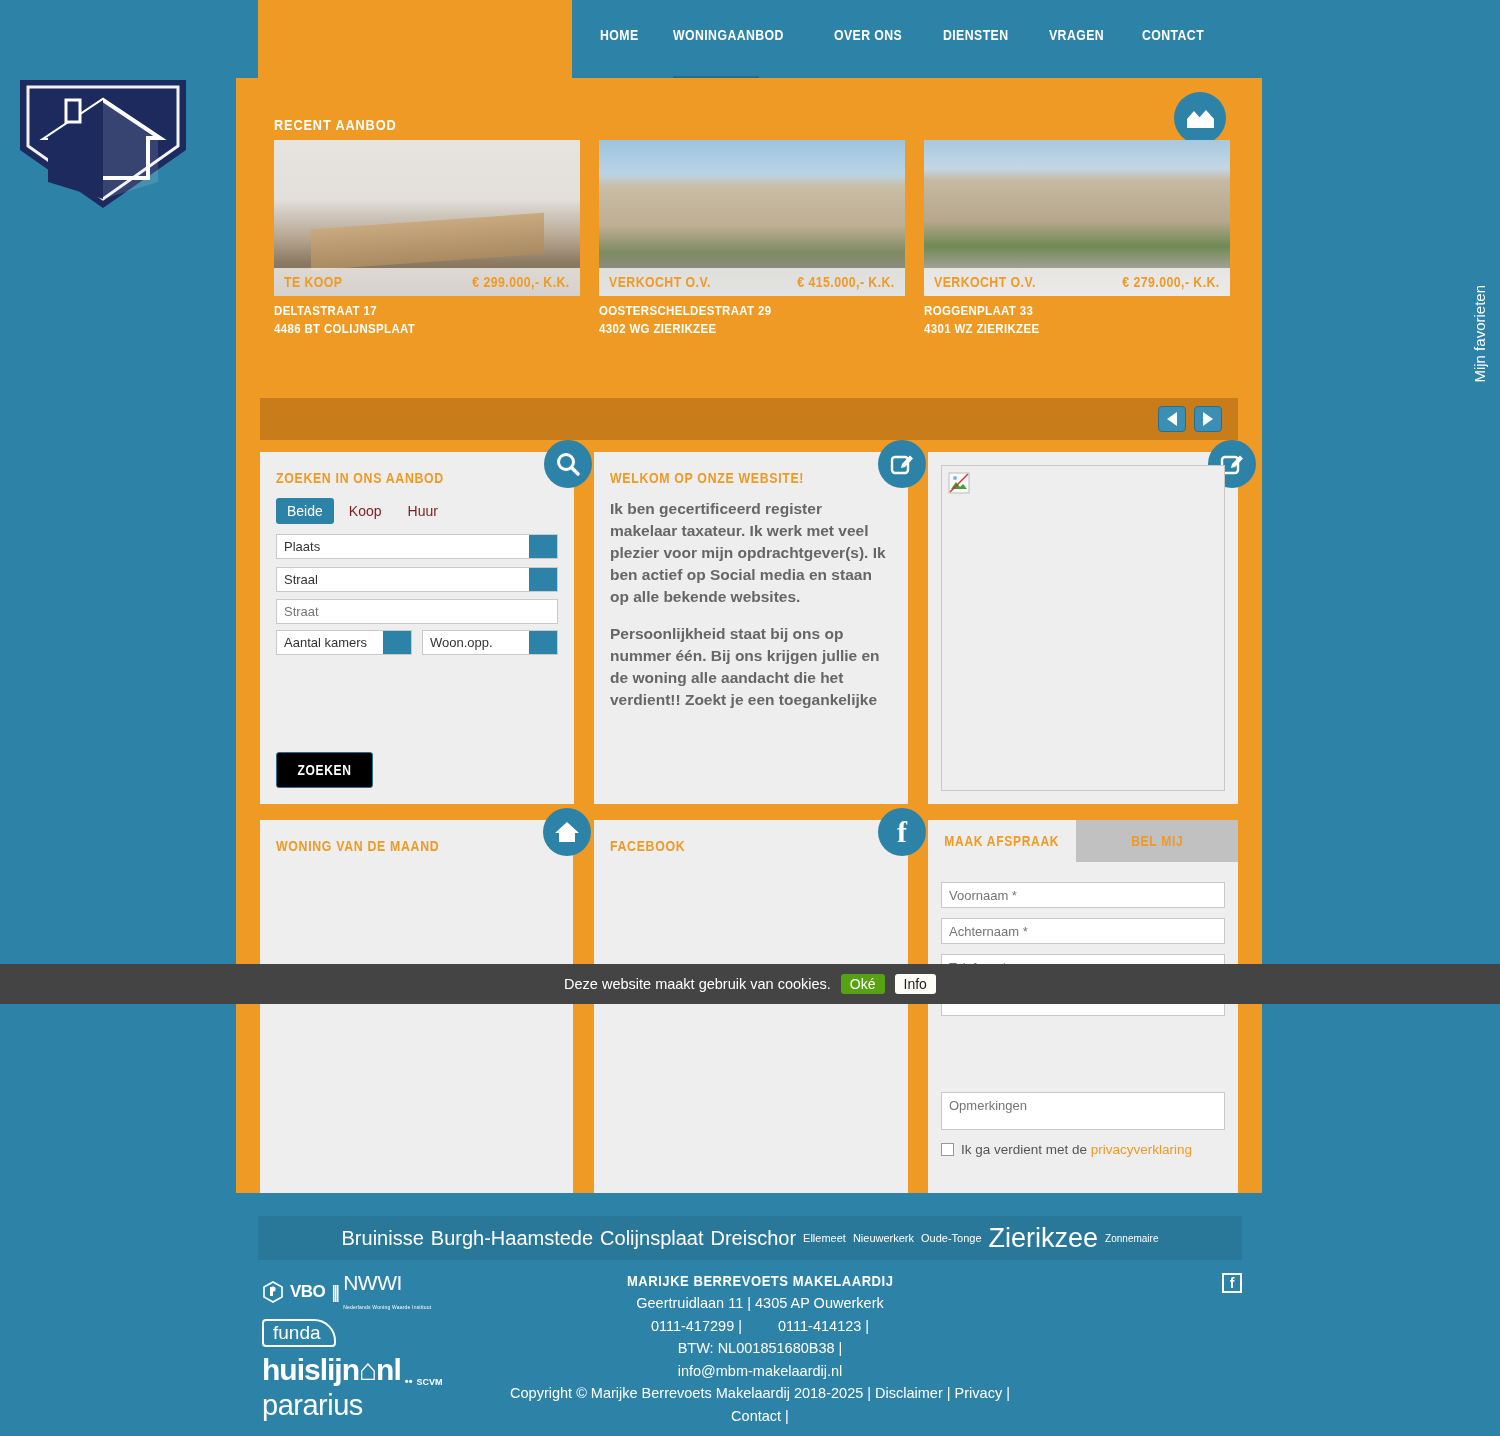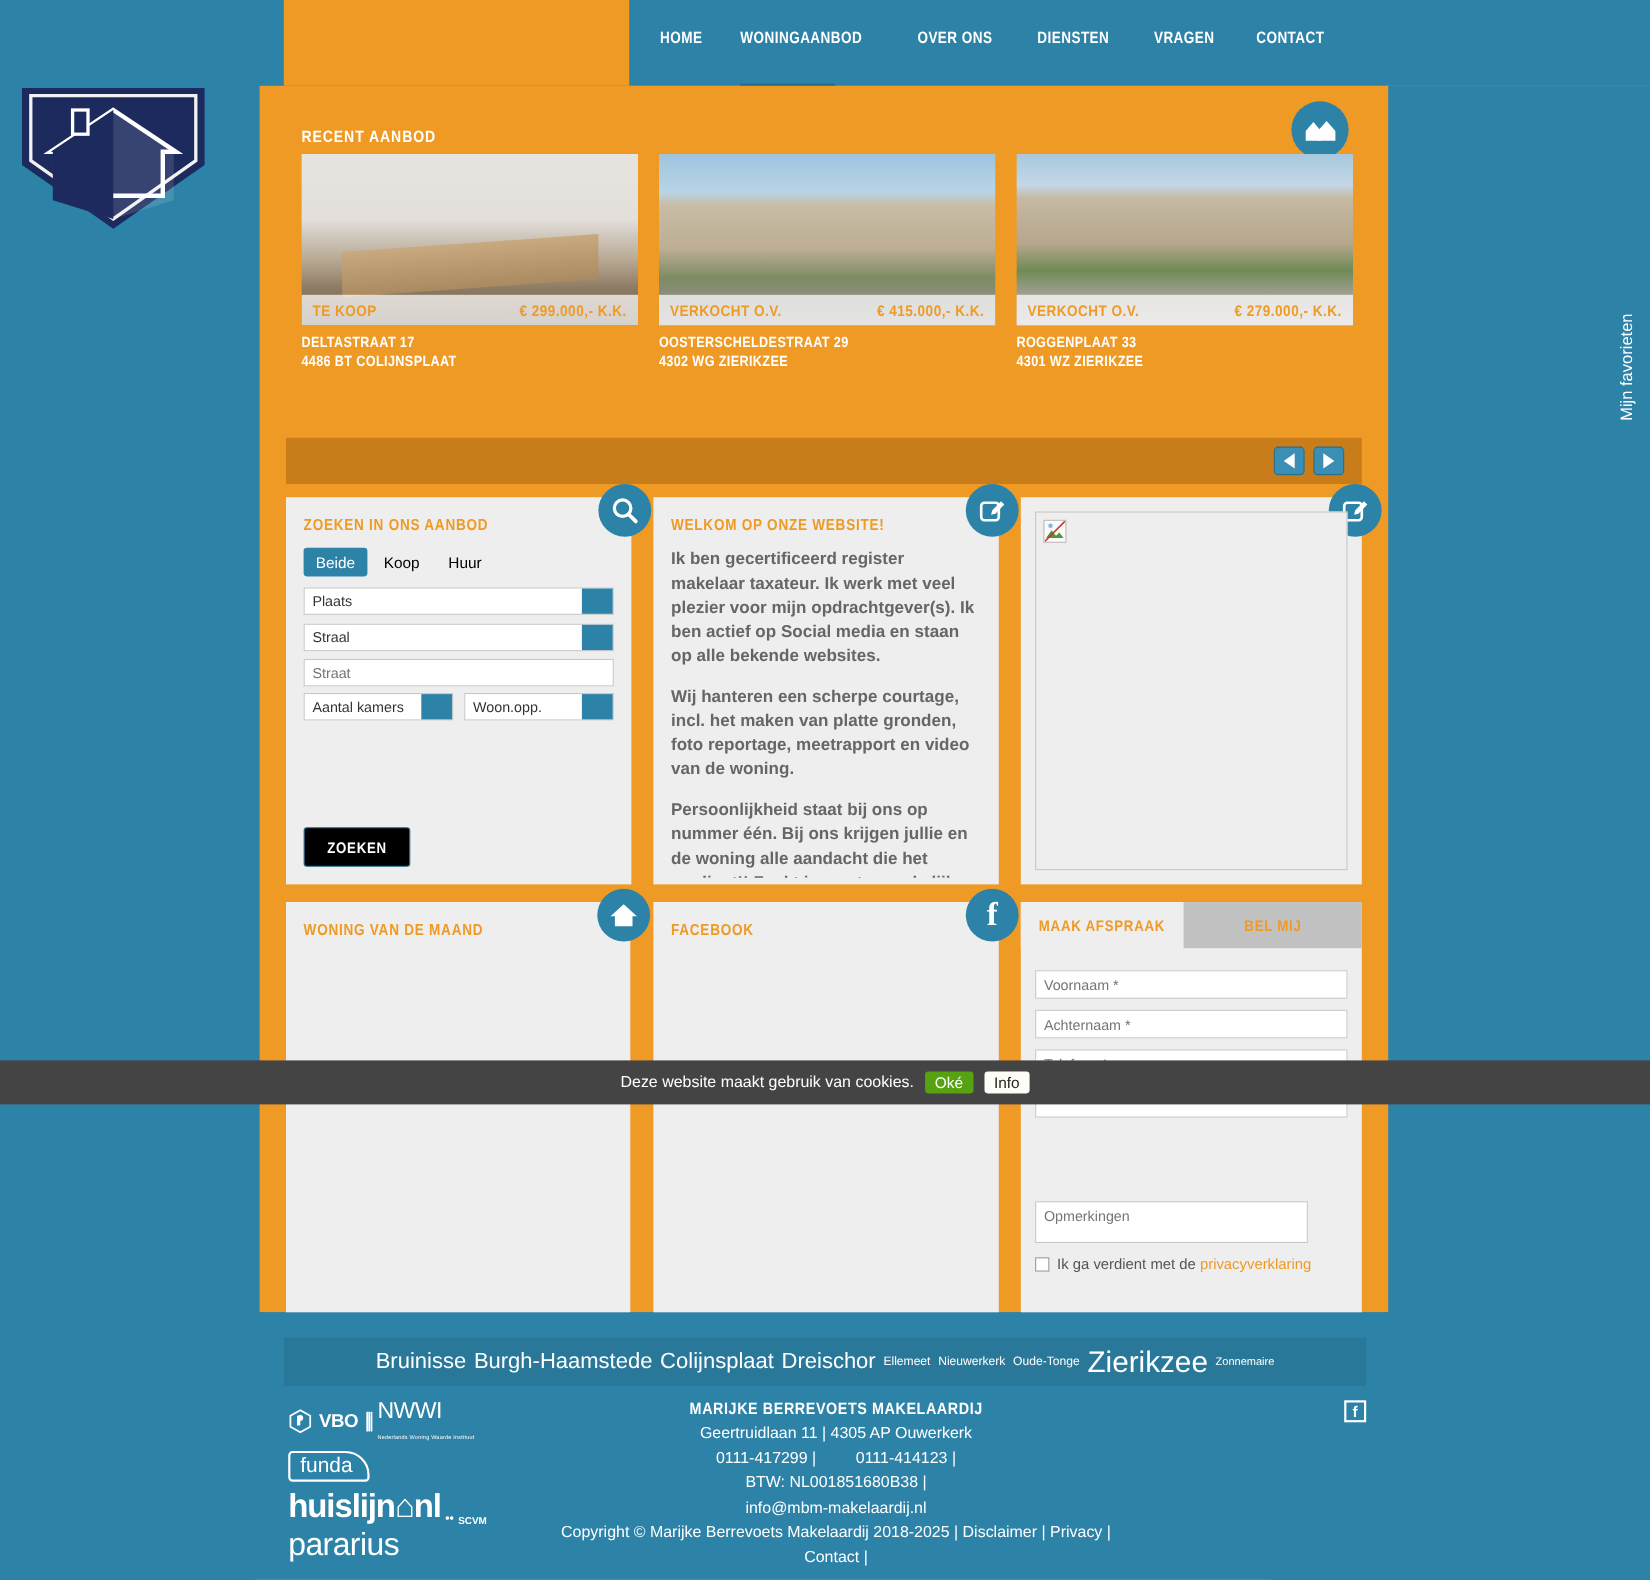--- a/index.html
+++ b/index.html
@@ -103,21 +103,21 @@
 
   #p-zoeken { left: 24px; top: 374px; width: 314px; height: 352px; }
   #p-welkom { left: 358px; top: 374px; width: 314px; height: 352px; }
   #p-image  { left: 692px; top: 374px; width: 310px; height: 352px; }
 
   
   .tabs { position: absolute; left: 16px; top: 46px; display: flex; gap: 4px; align-items: center; }
   .tab-pill {
     background: #2d82a8; color: #fff; font-size: 14px; padding: 5px 11px; border-radius: 3px;
   }
-  .tab-link { color: #000000; font-size: 14px; padding: 5px 11px; }
+  .tab-link { color: #7f1d1d; font-size: 14px; padding: 5px 11px; }
   .f-row { position: absolute; left: 16px; display: flex; gap: 10px; }
   .sel {
     position: relative; height: 25px; background: #fff; border: 1px solid #c9c9c9;
     display: flex; align-items: center;
   }
   .sel .lbl { font-size: 13px; color: #333; padding-left: 7px; }
   .sel .arrow { position: absolute; right: 0; top: 0; bottom: 0; width: 28px; background: #2d82a8; }
   .txt {
     height: 25px; background: #fff; border: 1px solid #c9c9c9; width: 100%;
     font-size: 13px; color: #999; padding-left: 7px; font-family: "Liberation Sans", sans-serif;
@@ -155,21 +155,21 @@
   .ctab span { display: inline-block; transform: scaleX(.86); }
   #ctab-a { left: 0; width: 148px; background: #eeeeee; }
   #ctab-b { left: 148px; width: 162px; background: #c1c1c1; }
 
   .ffield {
     position: absolute; left: 13px; width: 284px; height: 26px; background: #fff;
     border: 1px solid #c9c9c9; font-size: 13px; color: #777; padding-left: 7px;
     font-family: "Liberation Sans", sans-serif;
   }
   #f-opm {
-    position: absolute; left: 13px; top: 272px; width: 248px; height: 38px; background: #fff;
+    position: absolute; left: 13px; top: 272px; width: 284px; height: 38px; background: #fff;
     border: 1px solid #c9c9c9; font-size: 13px; color: #3b82f6; padding: 5px 0 0 7px;
     font-family: "Liberation Sans", sans-serif; resize: none;
   }
   #f-check { position: absolute; left: 13px; top: 322px; display: flex; align-items: center; gap: 7px; }
   #f-check .box { width: 13px; height: 13px; border: 1px solid #999; background: #fff; }
   #f-check .t { font-size: 13.5px; color: #555; }
   #f-check .t a { color: #ef9a24; text-decoration: none; }
   #verstuur {
     position: absolute; left: 13px; top: 380px; background: #3b8fb4; border: 1px solid #2a6e8e;
     border-radius: 3px; color: #fff; font-size: 14px; font-weight: bold; letter-spacing: .8px;
@@ -369,21 +369,20 @@
   <div class="panel" id="p-welkom">
     <div class="panel-title cond">WELKOM OP ONZE WEBSITE!</div>
     <div class="badge">
       <svg width="26" height="26" viewBox="0 0 26 26">
           <rect x="3" y="6" width="16" height="16" rx="3" fill="none" stroke="#fff" stroke-width="2.4"></rect>
           <path d="M13 13 L21 4.6 L24 7.6 L16 16 L12 17 Z" fill="#fff"></path>
         </svg>
     </div>
     <div id="welkom-body">
         <p>Ik ben gecertificeerd register makelaar taxateur.  Ik werk met veel plezier voor mijn opdrachtgever(s). Ik ben actief op Social media en staan op alle bekende websites.</p>
-        <p>Wij hanteren een scherpe courtage, incl. het maken van platte gronden, foto reportage, meetrapport en video van de woning.</p>
         <p>Persoonlijkheid staat bij ons op nummer één. Bij ons krijgen jullie en de woning alle aandacht die het verdient!! Zoekt je een toegankelijke</p>
       </div>
   </div>
 
   <div class="panel" id="p-image">
     <div class="badge">
       <svg width="26" height="26" viewBox="0 0 26 26">
           <rect x="3" y="6" width="16" height="16" rx="3" fill="none" stroke="#fff" stroke-width="2.4"></rect>
           <path d="M13 13 L21 4.6 L24 7.6 L16 16 L12 17 Z" fill="#fff"></path>
         </svg>

